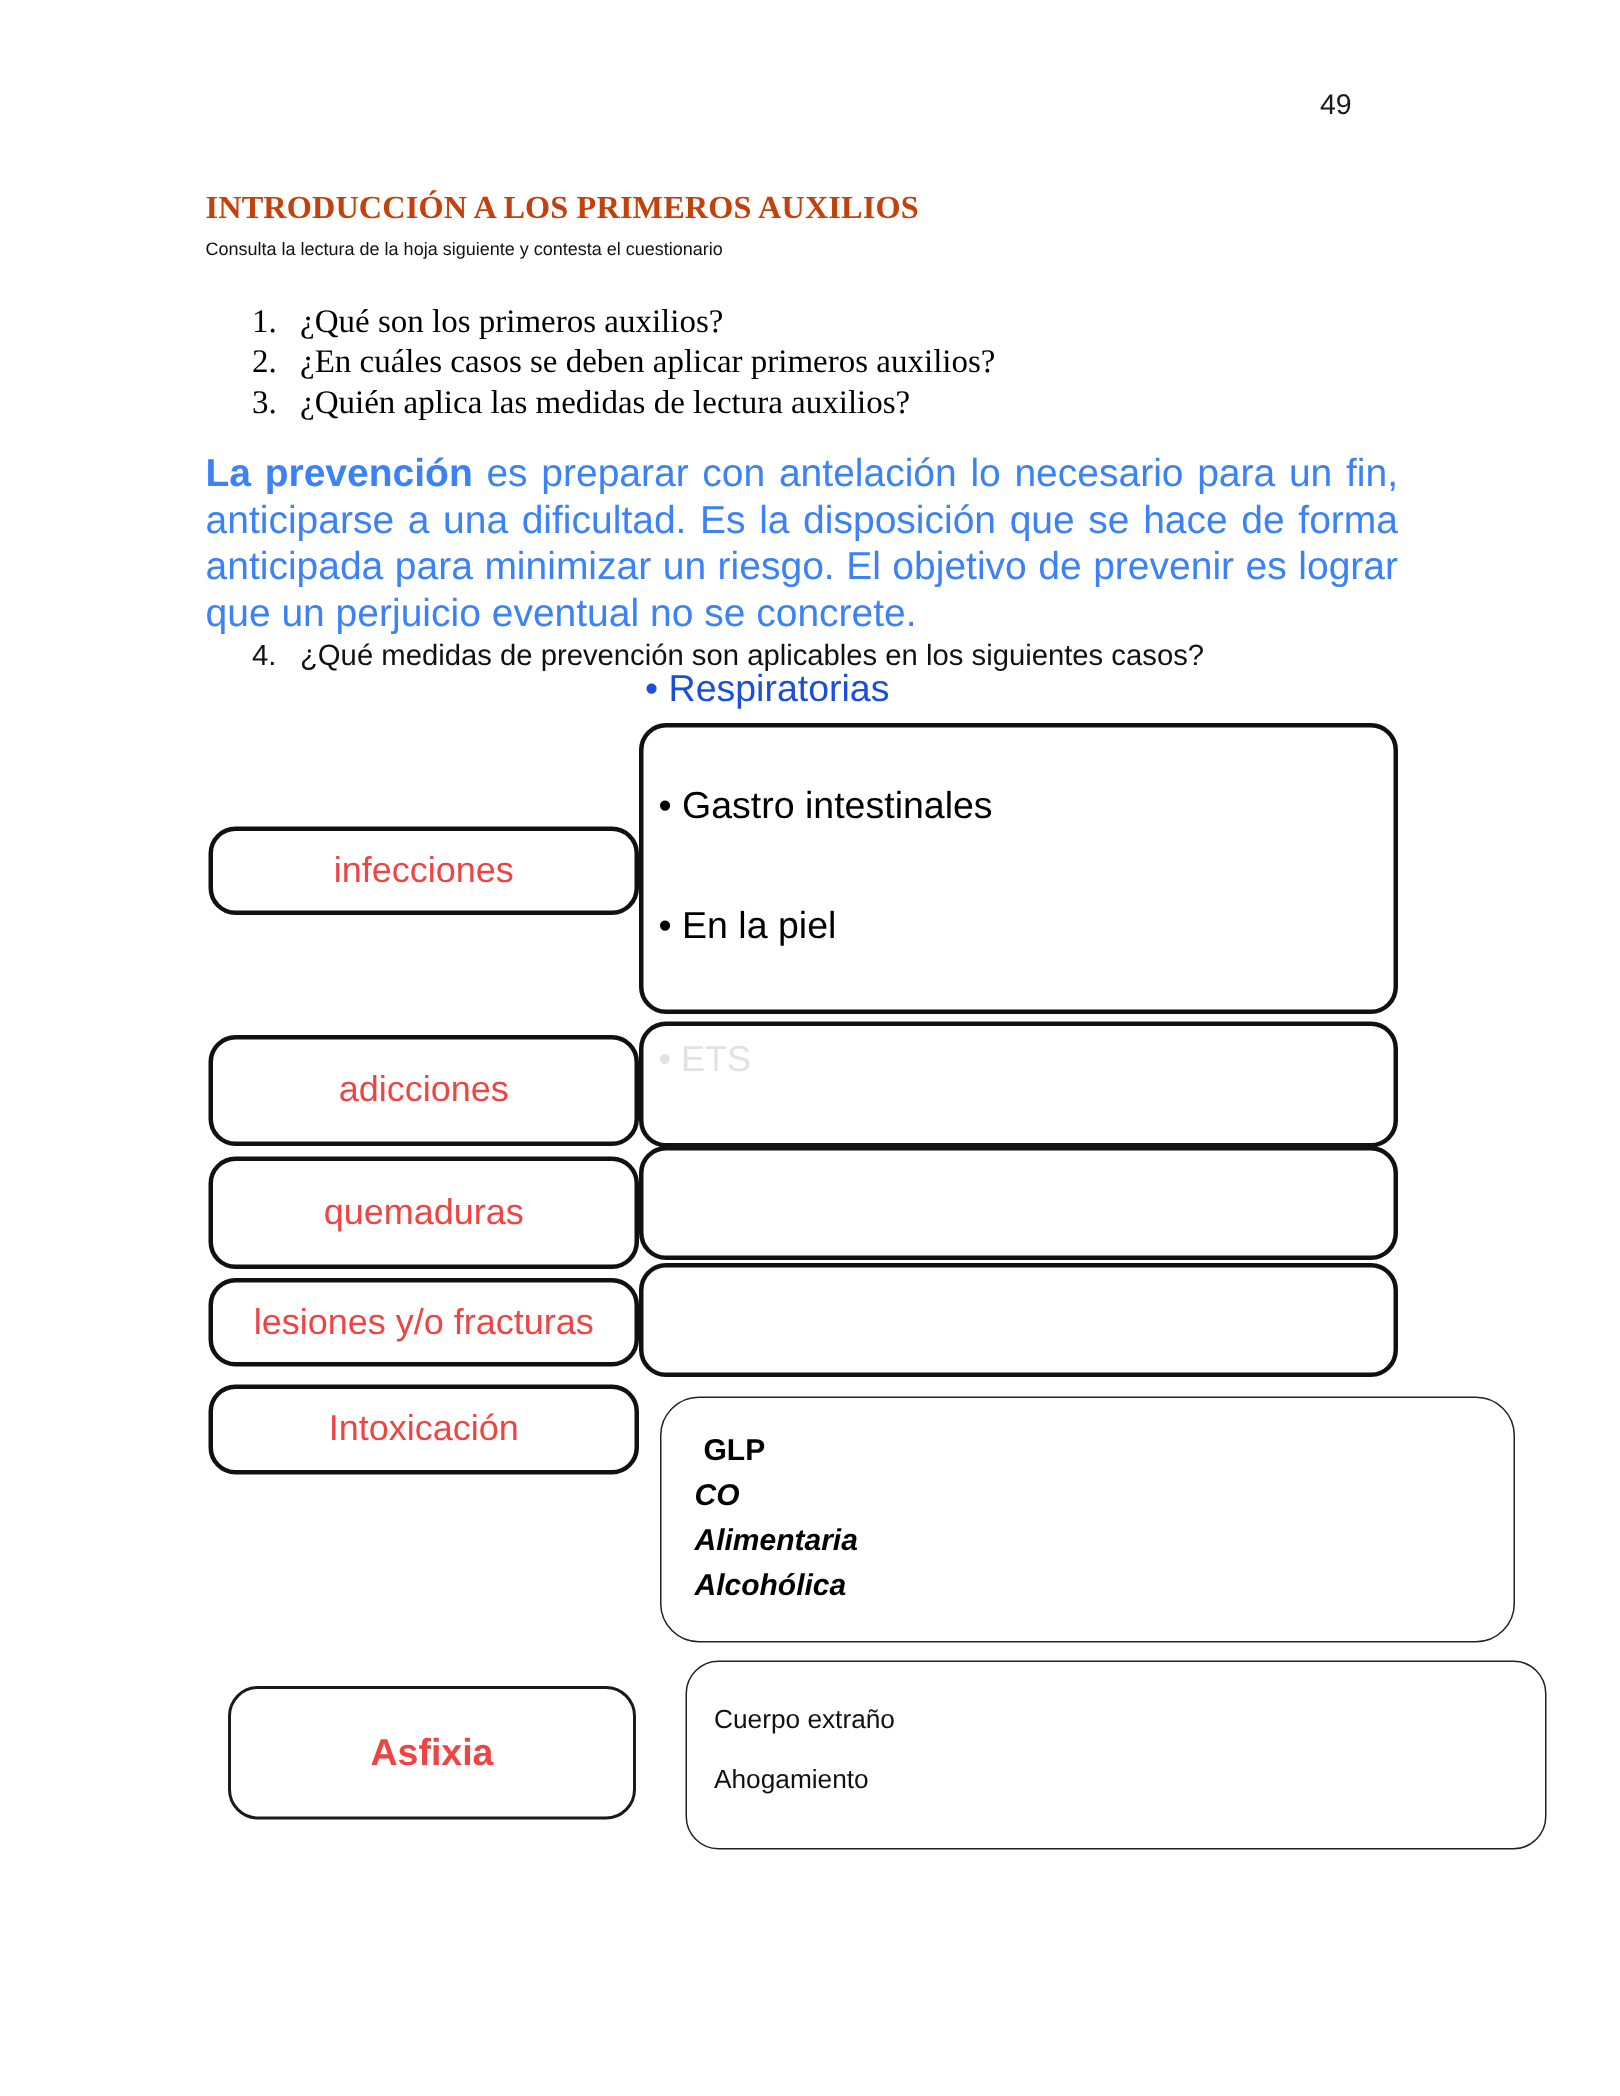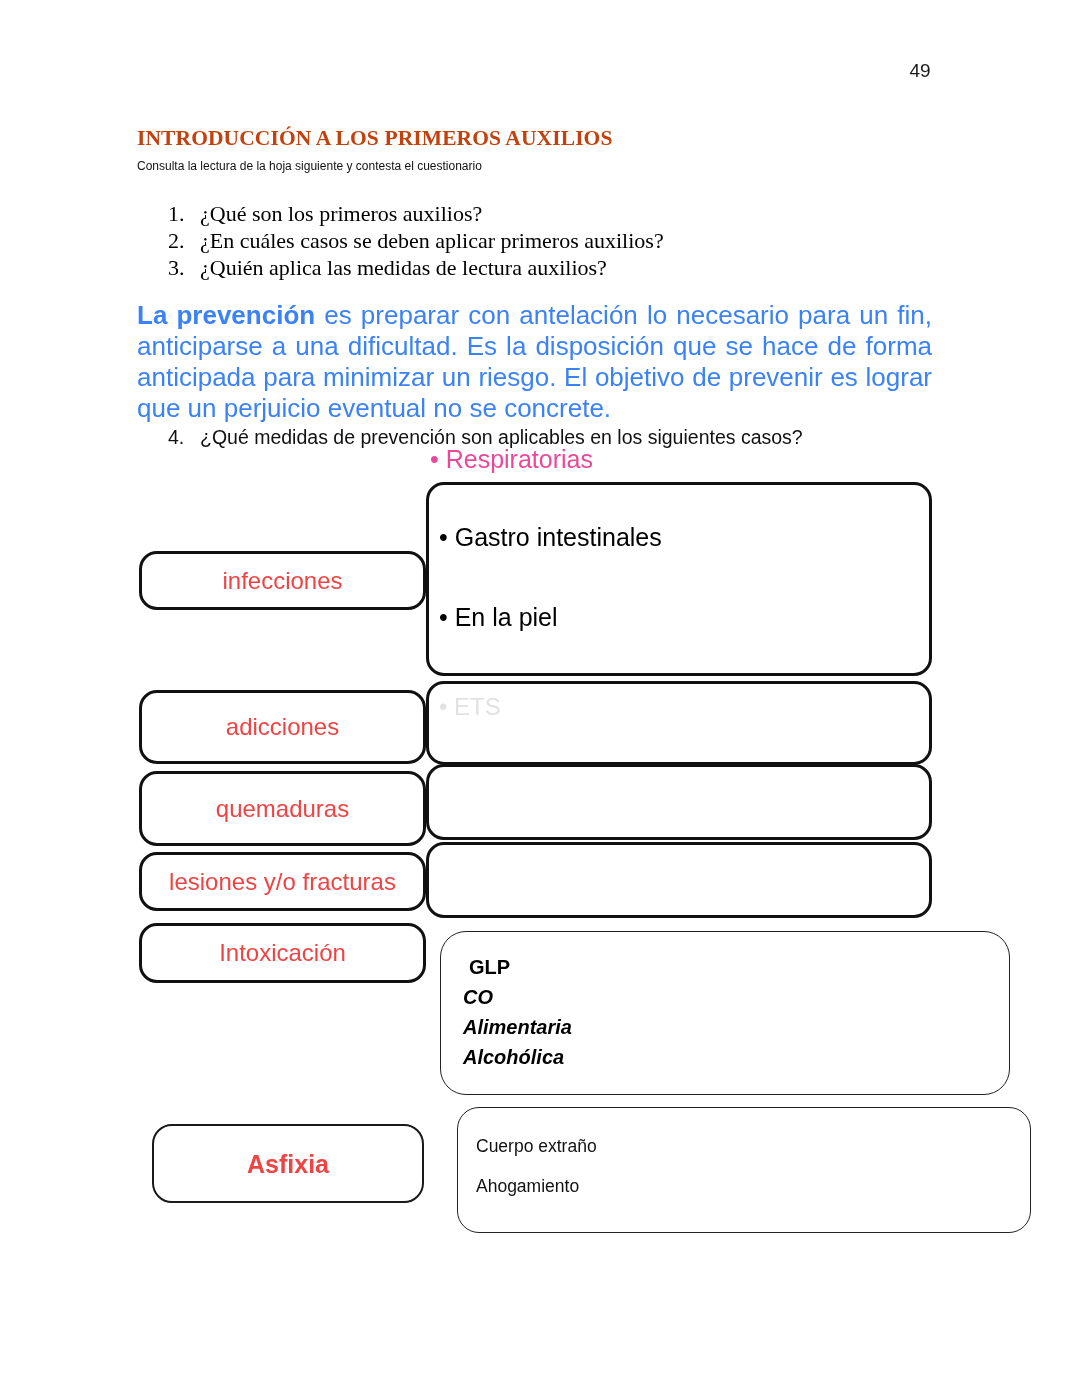--- a/index.html
+++ b/index.html
@@ -18,21 +18,21 @@
     background: #ffffff;
     overflow: hidden;
   }
 
   
   .page-number {
     position: absolute;
     left: 880px;
     top: 60px;
     width: 80px;
-    text-align: center;
+    text-align: left;
     font-family: "Liberation Sans", sans-serif;
     font-size: 19px;
     color: #1a1a1a;
   }
 
   
   .doc-heading {
     position: absolute;
     left: 137px;
     top: 126px;
@@ -105,21 +105,21 @@
   .q4 .qnum { width: 32px; flex: 0 0 32px; }
 
   
   .bullet-float {
     position: absolute;
     left: 430px;
     top: 444px;
     font-family: "Liberation Sans", sans-serif;
     font-size: 25px;
     line-height: 30px;
-    color: #ec4899;
+    color: #1d4ed8;
     white-space: nowrap;
   }
 
   
   .rbox {
     position: absolute;
     box-sizing: border-box;
     background: #ffffff;
     border: 3.5px solid #111111;
     border-radius: 18px;
@@ -251,17 +251,17 @@
   </div>
 
   <div class="rbox" style="left:139px; top:852px; width:287px; height:59px;">
     <div class="rbox-label">lesiones y/o fracturas</div>
   </div>
 
   <div class="rbox" style="left:139px; top:923px; width:287px; height:60px;">
     <div class="rbox-label">Intoxicación</div>
   </div>
 
-  <div class="rbox med" style="left:152px; top:1124px; width:272px; height:79px; border-radius:20px;padding-left:12px;">
+  <div class="rbox med" style="left:152px; top:1124px; width:272px; height:89px; border-radius:20px;padding-left:12px;">
     <div class="rbox-label bold">Asfixia</div>
   </div>
 
 </div>
 
 </body></html>

